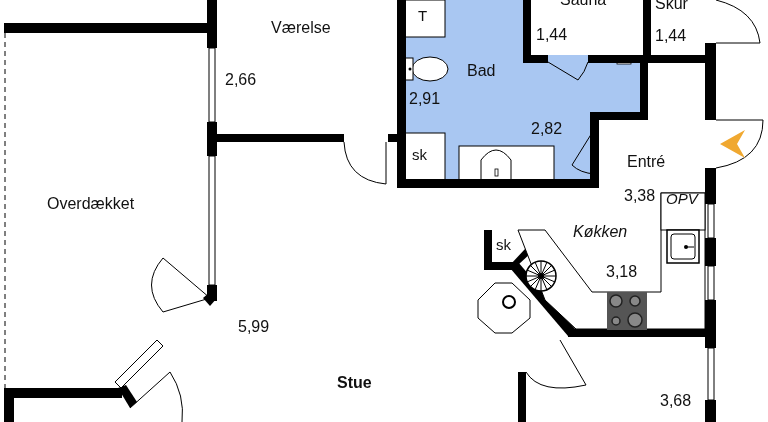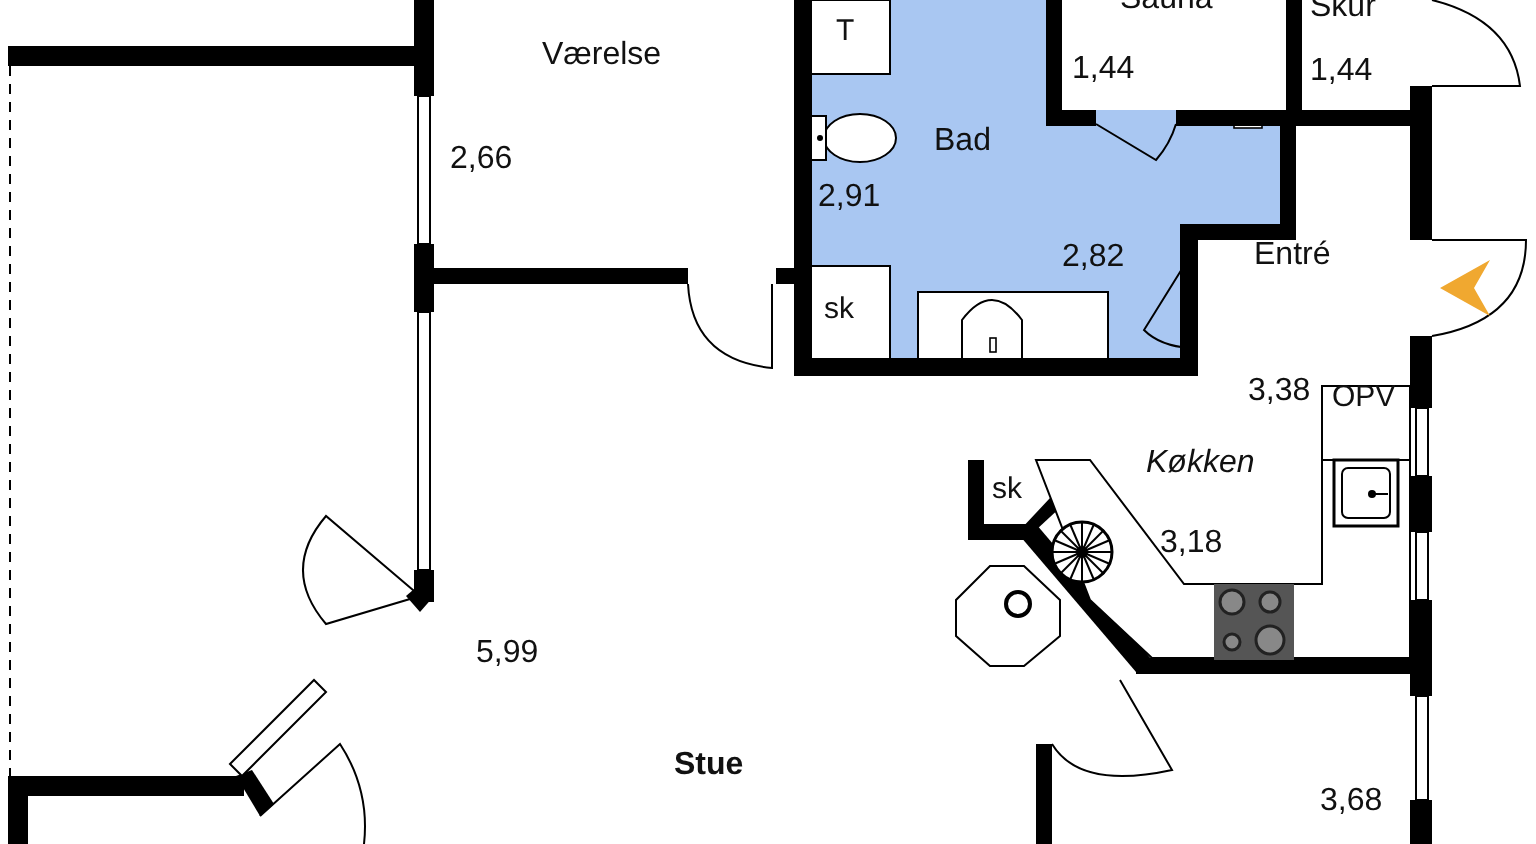--- a/index.html
+++ b/index.html
@@ -144,35 +144,36 @@
       </g>
       <circle cx="541" cy="276" r="3" fill="#000"></circle>
     </g>
 
     <g>
       <polygon points="495,283 512,283 530,300 530,318 512,333 495,333 478,318 478,300" fill="#fff" stroke="#000" stroke-width="1"></polygon>
       <circle cx="509" cy="302" r="6" fill="#fff" stroke="#000" stroke-width="2"></circle>
     </g>
   </svg>
 
+  <span class="lbl room" style="left:47px;top:196px;">Overdækket</span>
   <span class="lbl room" style="left:271px;top:20px;">Værelse</span>
   <span class="lbl room" style="left:467px;top:63px;">Bad</span>
   <span class="lbl room" style="left:560px;top:-8px;">Sauna</span>
   <span class="lbl room" style="left:655px;top:-4px;">Skur</span>
-  <span class="lbl room" style="left:627px;top:120px;">Entré</span>
+  <span class="lbl room" style="left:627px;top:154px;">Entré</span>
   <span class="lbl room" style="left:573px;top:224px;font-style:italic;">Køkken</span>
   <span class="lbl room" style="left:337px;top:375px;font-weight:bold;">Stue</span>
 
   <span class="lbl area" style="left:225px;top:72px;">2,66</span>
   <span class="lbl area" style="left:409px;top:91px;">2,91</span>
   <span class="lbl area" style="left:503px;top:121px;margin-left:28px;">2,82</span>
   <span class="lbl area" style="left:536px;top:27px;">1,44</span>
   <span class="lbl area" style="left:655px;top:28px;">1,44</span>
   <span class="lbl area" style="left:624px;top:188px;">3,38</span>
-  <span class="lbl area" style="left:580px;top:264px;">3,18</span>
+  <span class="lbl area" style="left:606px;top:264px;">3,18</span>
   <span class="lbl area" style="left:238px;top:319px;">5,99</span>
   <span class="lbl area" style="left:660px;top:393px;">3,68</span>
 
   <span class="lbl small" style="left:418px;top:8px;">T</span>
   <span class="lbl small" style="left:412px;top:147px;">sk</span>
   <span class="lbl small" style="left:496px;top:237px;">sk</span>
-  <span class="lbl small" style="left:666px;top:191px;">OPV</span>
+  <span class="lbl small" style="left:666px;top:191px;font-style:italic;">OPV</span>
 </div>
 
 </body></html>

